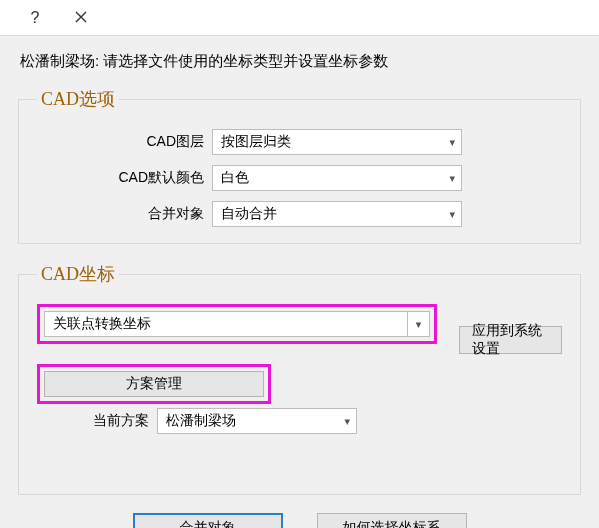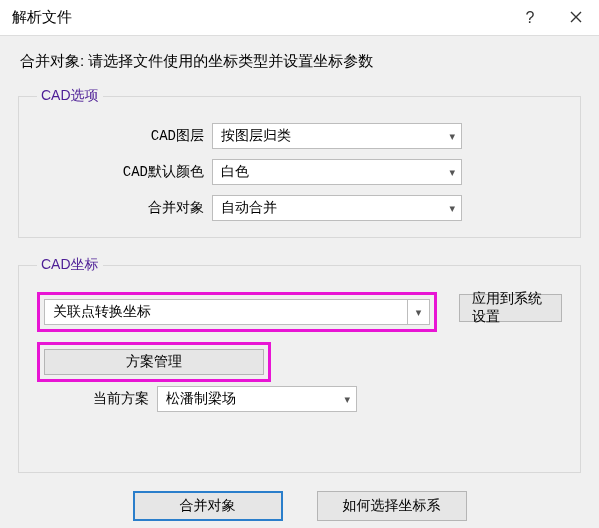--- a/index.html
+++ b/index.html
@@ -41,35 +41,35 @@
     margin: 6px 0 16px 2px;
   }
   fieldset.group {
     border: 1px solid #d8d8d8;
     margin: 0 0 18px 0;
     padding: 18px 18px 16px 18px;
     position: relative;
   }
   fieldset.group > legend {
     padding: 0 4px;
-    font-size: 14px;
-    color: #4c1d95;
+    font-size: 18px;
+    color: #a16207;
+    font-family: Liberation Serif, serif;
   }
   .row {
     display: flex;
     align-items: center;
     margin-bottom: 10px;
   }
   .row:last-child { margin-bottom: 0; }
   .label {
     width: 175px;
     text-align: right;
     padding-right: 8px;
     font-size: 14px;
-    font-family: Liberation Mono, monospace;
   }
   .select {
     flex: 0 0 250px;
     height: 26px;
     border: 1px solid #bdbdbd;
     background: #fff;
     display: flex;
     align-items: center;
     justify-content: space-between;
     padding: 0 6px 0 8px;
@@ -119,21 +119,21 @@
     height: 28px;
     border: 1px solid #b5b5b5;
     background: #e6e6e6;
     display: flex;
     align-items: center;
     justify-content: center;
     font-size: 14px;
     cursor: default;
     padding: 0 12px;
   }
-  .apply-btn { flex: 1; margin-top: 2px; }
+  .apply-btn { flex: 1; margin-top: 22px; }
   .scheme-row { margin-top: 10px; }
   .scheme-btn-wrap { width: 234px; text-align: right; }
   .scheme-btn { height: 26px; width: 100%; }
   .cur-scheme-row {
     display: flex;
     align-items: center;
     margin-top: 4px;
     margin-bottom: 44px;
   }
   .cur-scheme-label {
@@ -151,34 +151,33 @@
   .footer .btn { width: 150px; height: 30px; }
   .footer .btn.primary {
     border: 2px solid #2a7ecb;
     background: #e6e6e6;
   }
 </style>
 </head>
 <body>
 
 <div class="titlebar">
-  <div class="titlebar-title">解析文件</div>
   <div class="titlebar-btn">?</div>
   <div class="titlebar-btn close">
     <span>
       <svg width="12" height="12" viewBox="0 0 12 12">
           <path d="M1 1 L11 11 M11 1 L1 11" stroke="#333" stroke-width="1.4"></path>
         </svg>
     </span>
   </div>
 </div>
 
 <div class="client">
 
-  <div class="status-line">合并对象: 请选择文件使用的坐标类型并设置坐标参数</div>
+  <div class="status-line">松潘制梁场: 请选择文件使用的坐标类型并设置坐标参数</div>
 
   <fieldset class="group">
     <legend>CAD选项</legend>
 
     <div class="row">
       <div class="label">CAD图层</div>
       <div class="select">
         <span>按图层归类</span>
         <span class="chev">▾</span>
       </div>

